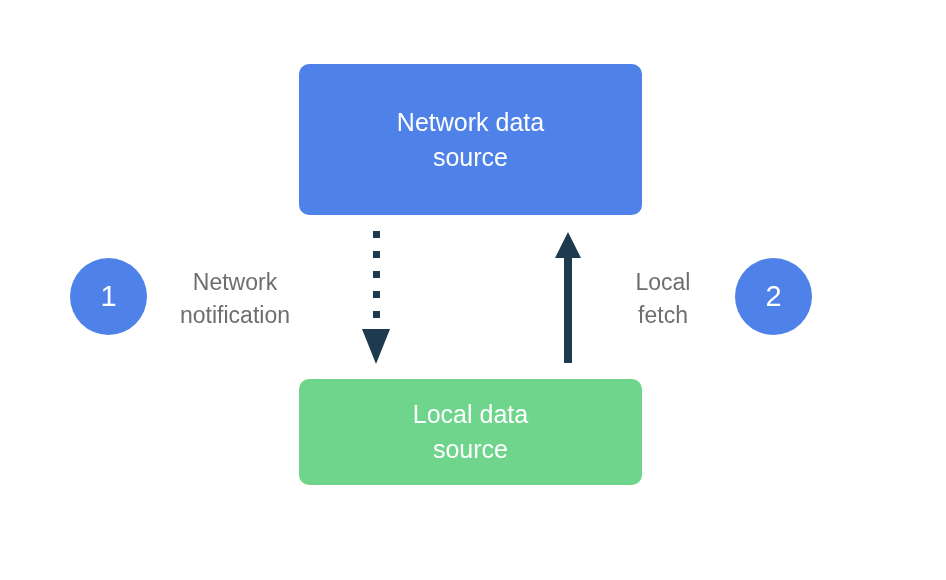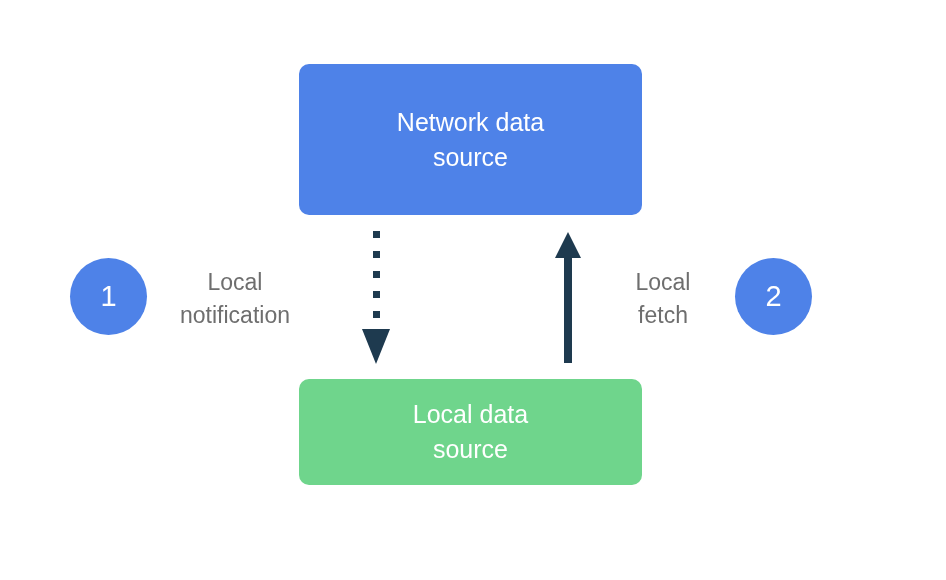--- a/index.html
+++ b/index.html
@@ -133,20 +133,20 @@
   </div>
 
   <div class="arrow arrow-up">
     <div class="head-up"></div>
     <div class="solid-shaft"></div>
   </div>
 
   <div class="step-circle step-circle-1">
     <span>1</span>
   </div>
-  <div class="step-label step-label-1">Local notification</div>
+  <div class="step-label step-label-1">Network notification</div>
 
   <div class="step-circle step-circle-2">
     <span>2</span>
   </div>
   <div class="step-label step-label-2">Local fetch</div>
 
 </div>
 
 </body></html>

